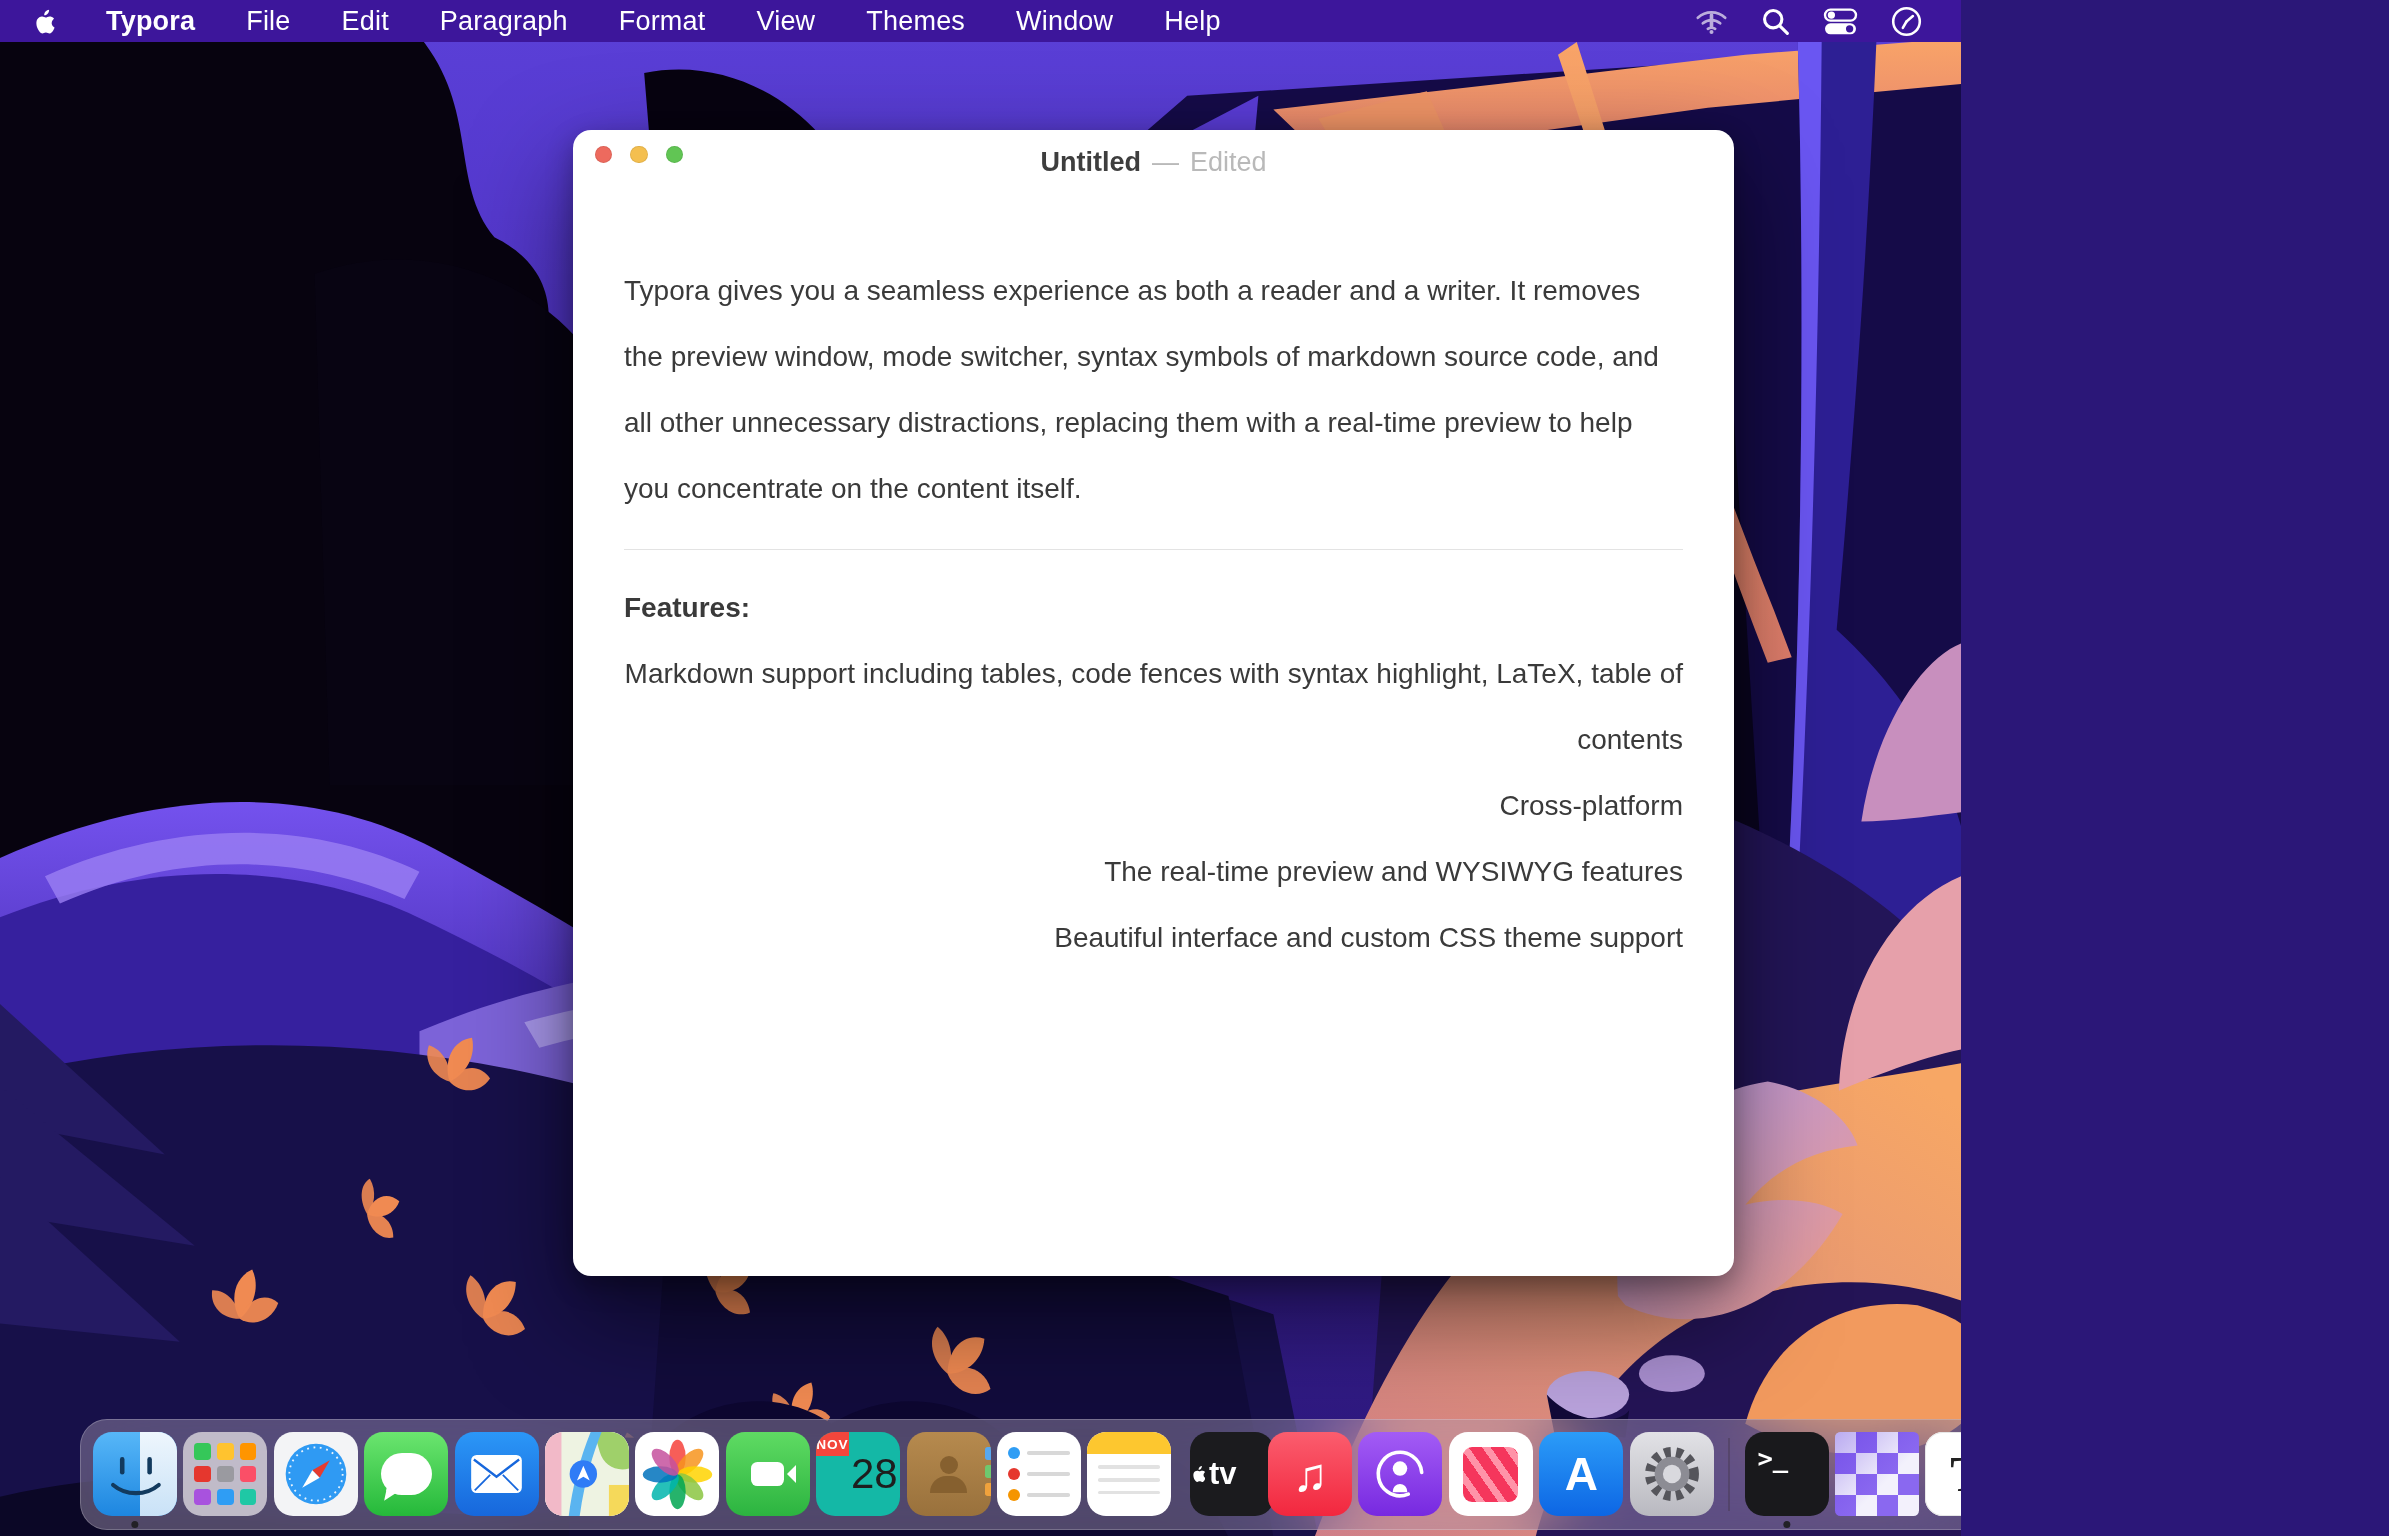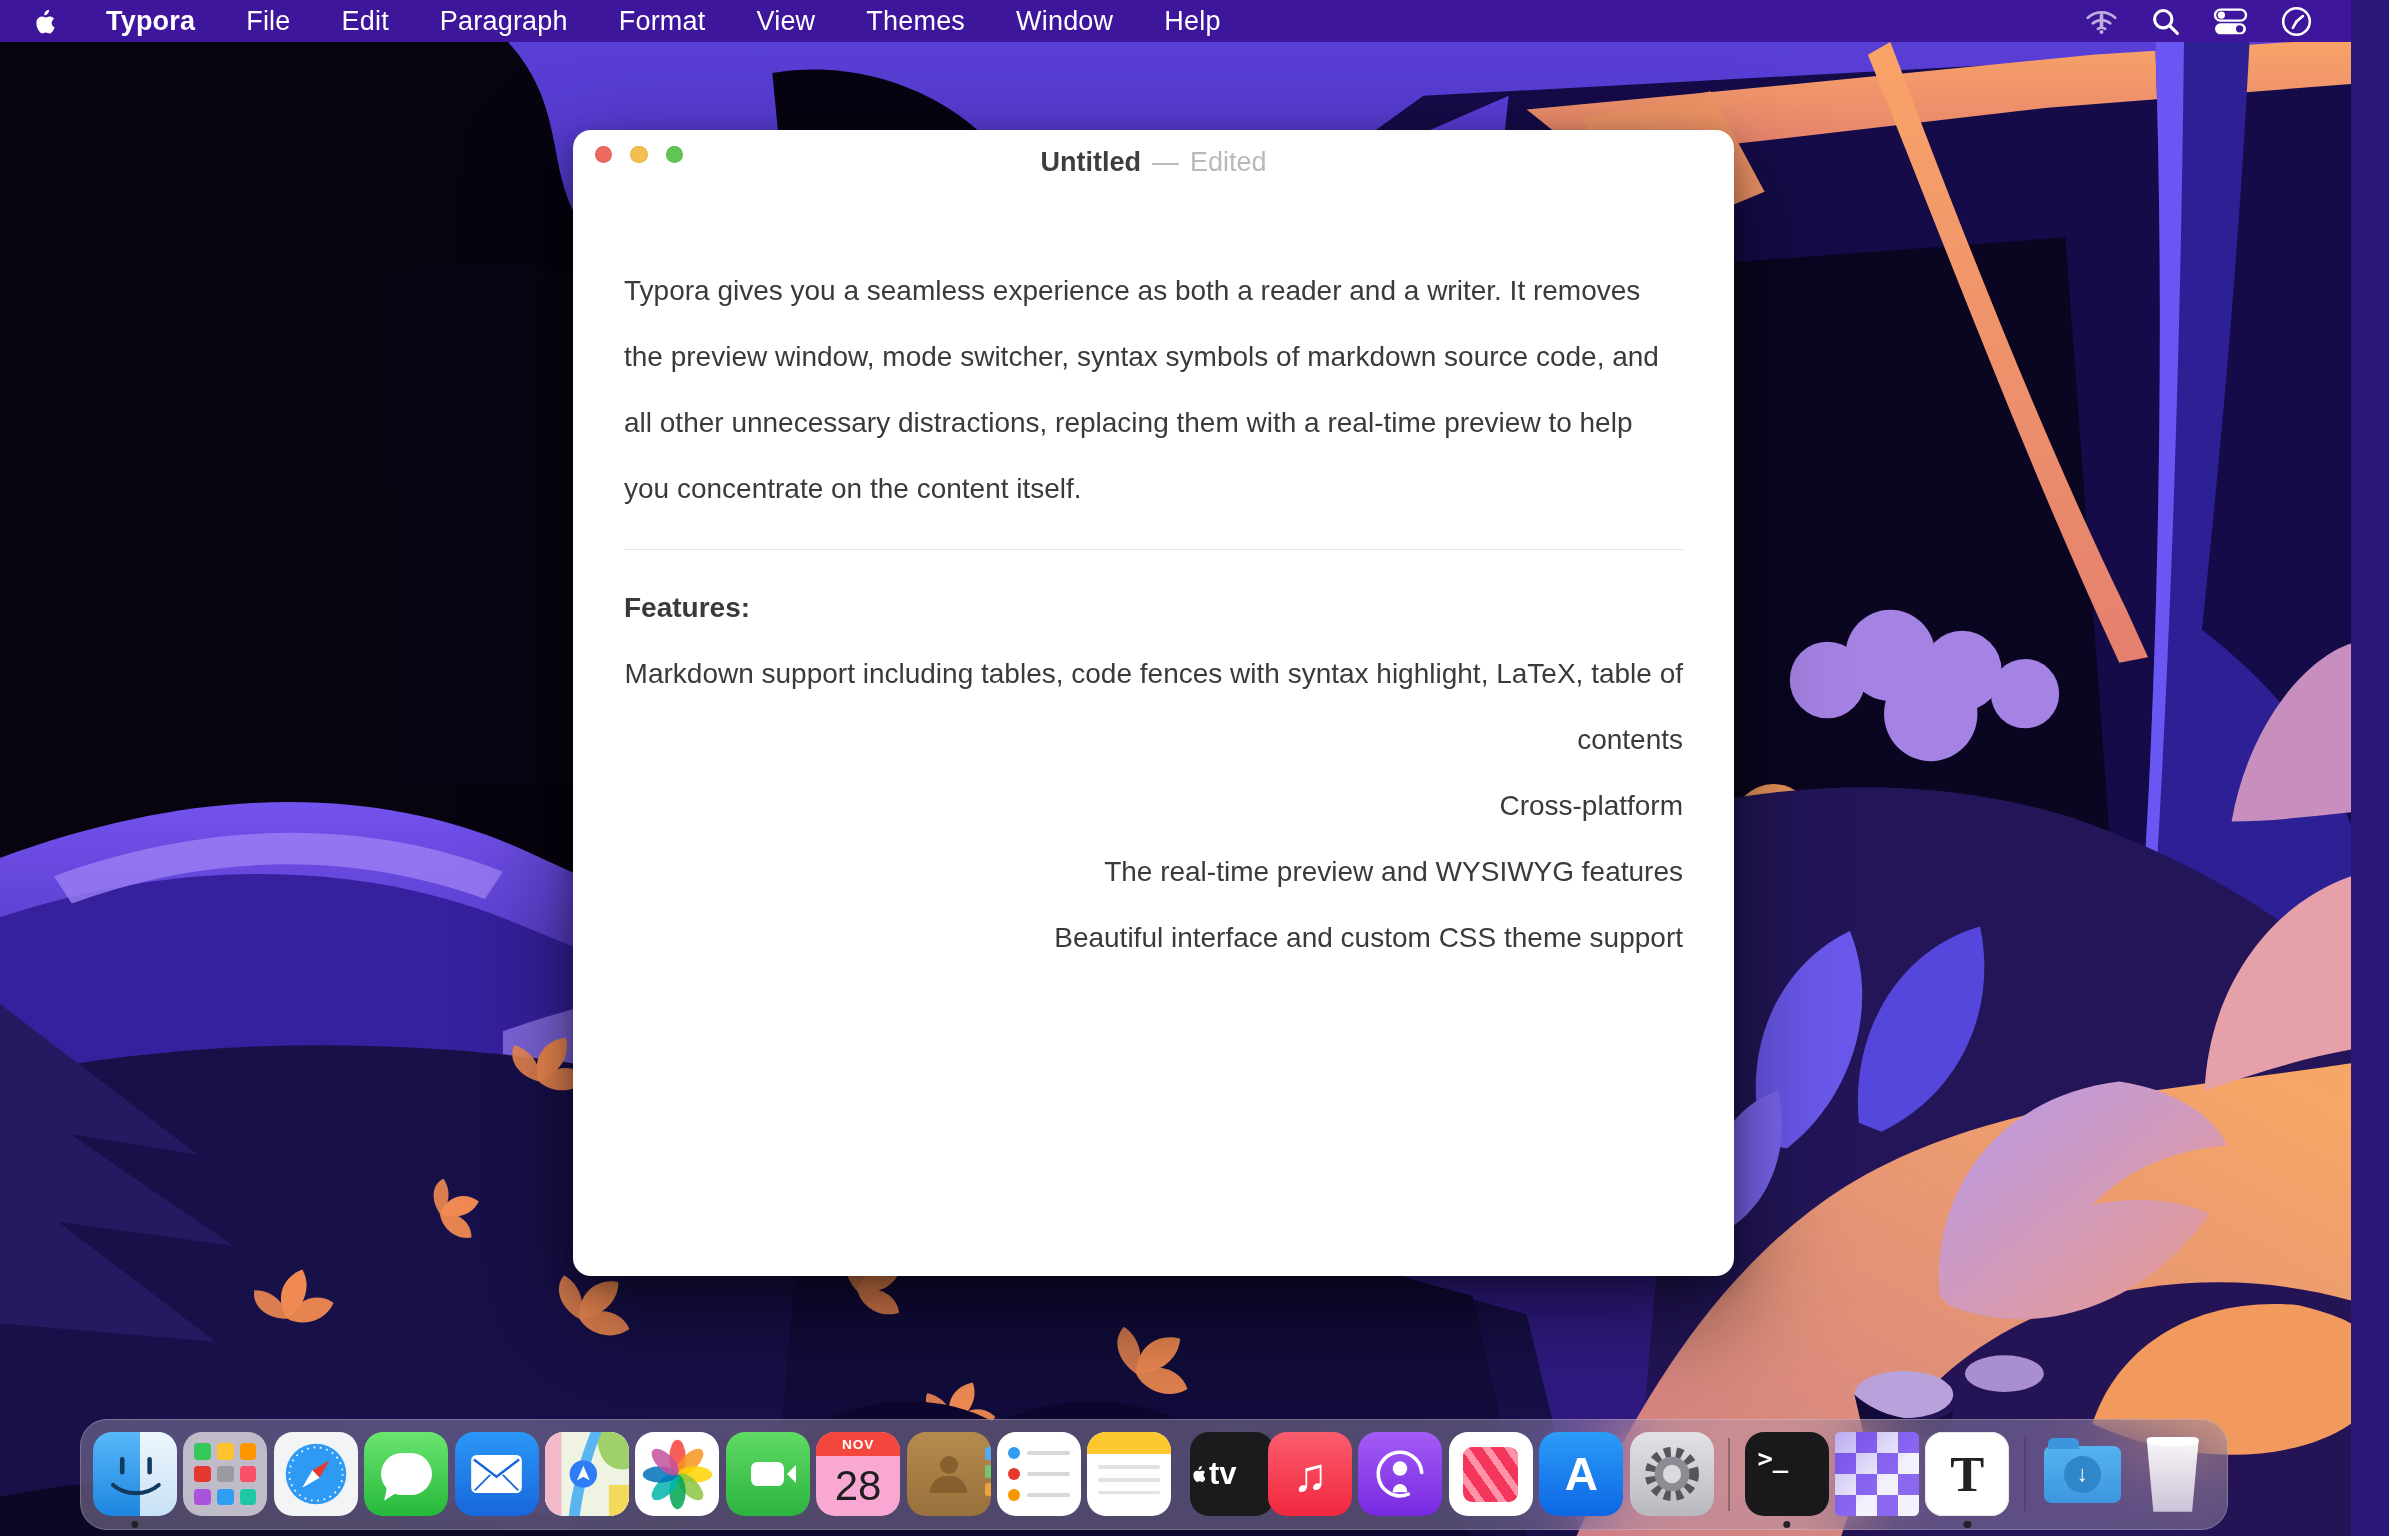--- a/index.html
+++ b/index.html
@@ -1,18 +1,18 @@
 <!DOCTYPE html>
 <html style="font-size:14.6px"><head>
 <meta charset="utf-8">
 <style>
   * { margin:0; padding:0; box-sizing:border-box; }
   html,body { width:2389px; height:1537px; overflow:hidden; background:#2b1778;
               font-family:"Liberation Sans", sans-serif; }
-  .stage { position:relative; width:2351px; height:1537px; overflow:hidden; }
+  .stage { position:relative; width:1961px; height:1537px; overflow:hidden; }
 
   
   .wallpaper { position:absolute; inset:0; width:100%; height:100%; display:block; }
 
   
   .menubar { position:absolute; top:0; left:0; right:0; height:42px; background:#3d169b;
              display:flex; align-items:center; color:#fff; z-index:30; }
   .menubar-left { display:flex; align-items:center; gap:51px; padding-left:31px; }
   .menu-item { font-size:27px; font-weight:500; letter-spacing:0.2px; cursor:default; }
   .menu-item.app { font-weight:700; }
@@ -65,21 +65,21 @@
   .bubble:after { content:""; position:absolute; left:5.5px; bottom:-7.3px; width:0; height:0;
                   border:10px solid transparent; border-top-color:#fff; border-left-color:#fff;
                   transform:rotate(12deg); }
   .t-mail { background:linear-gradient(180deg,#2b97f7,#1767dc); display:grid; place-items:center; }
   .t-maps { background:#eef3e2; }
   .t-photos { background:#fff; display:grid; place-items:center; }
   .t-facetime { background:linear-gradient(180deg,#5fdb63,#2cb440); display:grid; place-items:center; }
   .ft-cam { width:33px; height:24px; background:#fff; border-radius:6.4px; position:relative; }
   .ft-cam:after { content:""; position:absolute; right:-12px; top:2.7px; width:0; height:0;
                   border:9px solid transparent; border-right-color:#fff; }
-  .t-calendar { background:#f9a8d4; display:flex; flex-direction:column; }
+  .t-calendar { background:#14b8a6; display:flex; }
   .cal-top { height:24px; background:#f3463c; color:#fff; font-size:13.7px; font-weight:700;
              display:grid; place-items:center; letter-spacing:0.9px; }
   .cal-day { flex:1; display:grid; place-items:center; font-size:42px; font-weight:300; color:#1e1e1e; }
   .t-contacts { background:linear-gradient(180deg,#b68a4e,#99713c); display:grid; place-items:center; }
   .ct-person { width:37px; height:37px; position:relative; }
   .ct-person .head { width:18px; height:18px; border-radius:50%; background:#86602f; margin:0 auto; }
   .ct-person .body { width:37px; height:16.4px; border-radius:16.4px 16.4px 0 0; background:#86602f; margin-top:2.7px; }
   .t-reminders { background:#fff; display:flex; flex-direction:column; justify-content:center; gap:9px; padding:0 11px; }
   .rem-row { display:flex; align-items:center; gap:7.3px; }
   .rem-row i { width:12px; height:12px; border-radius:50%; display:block; }

